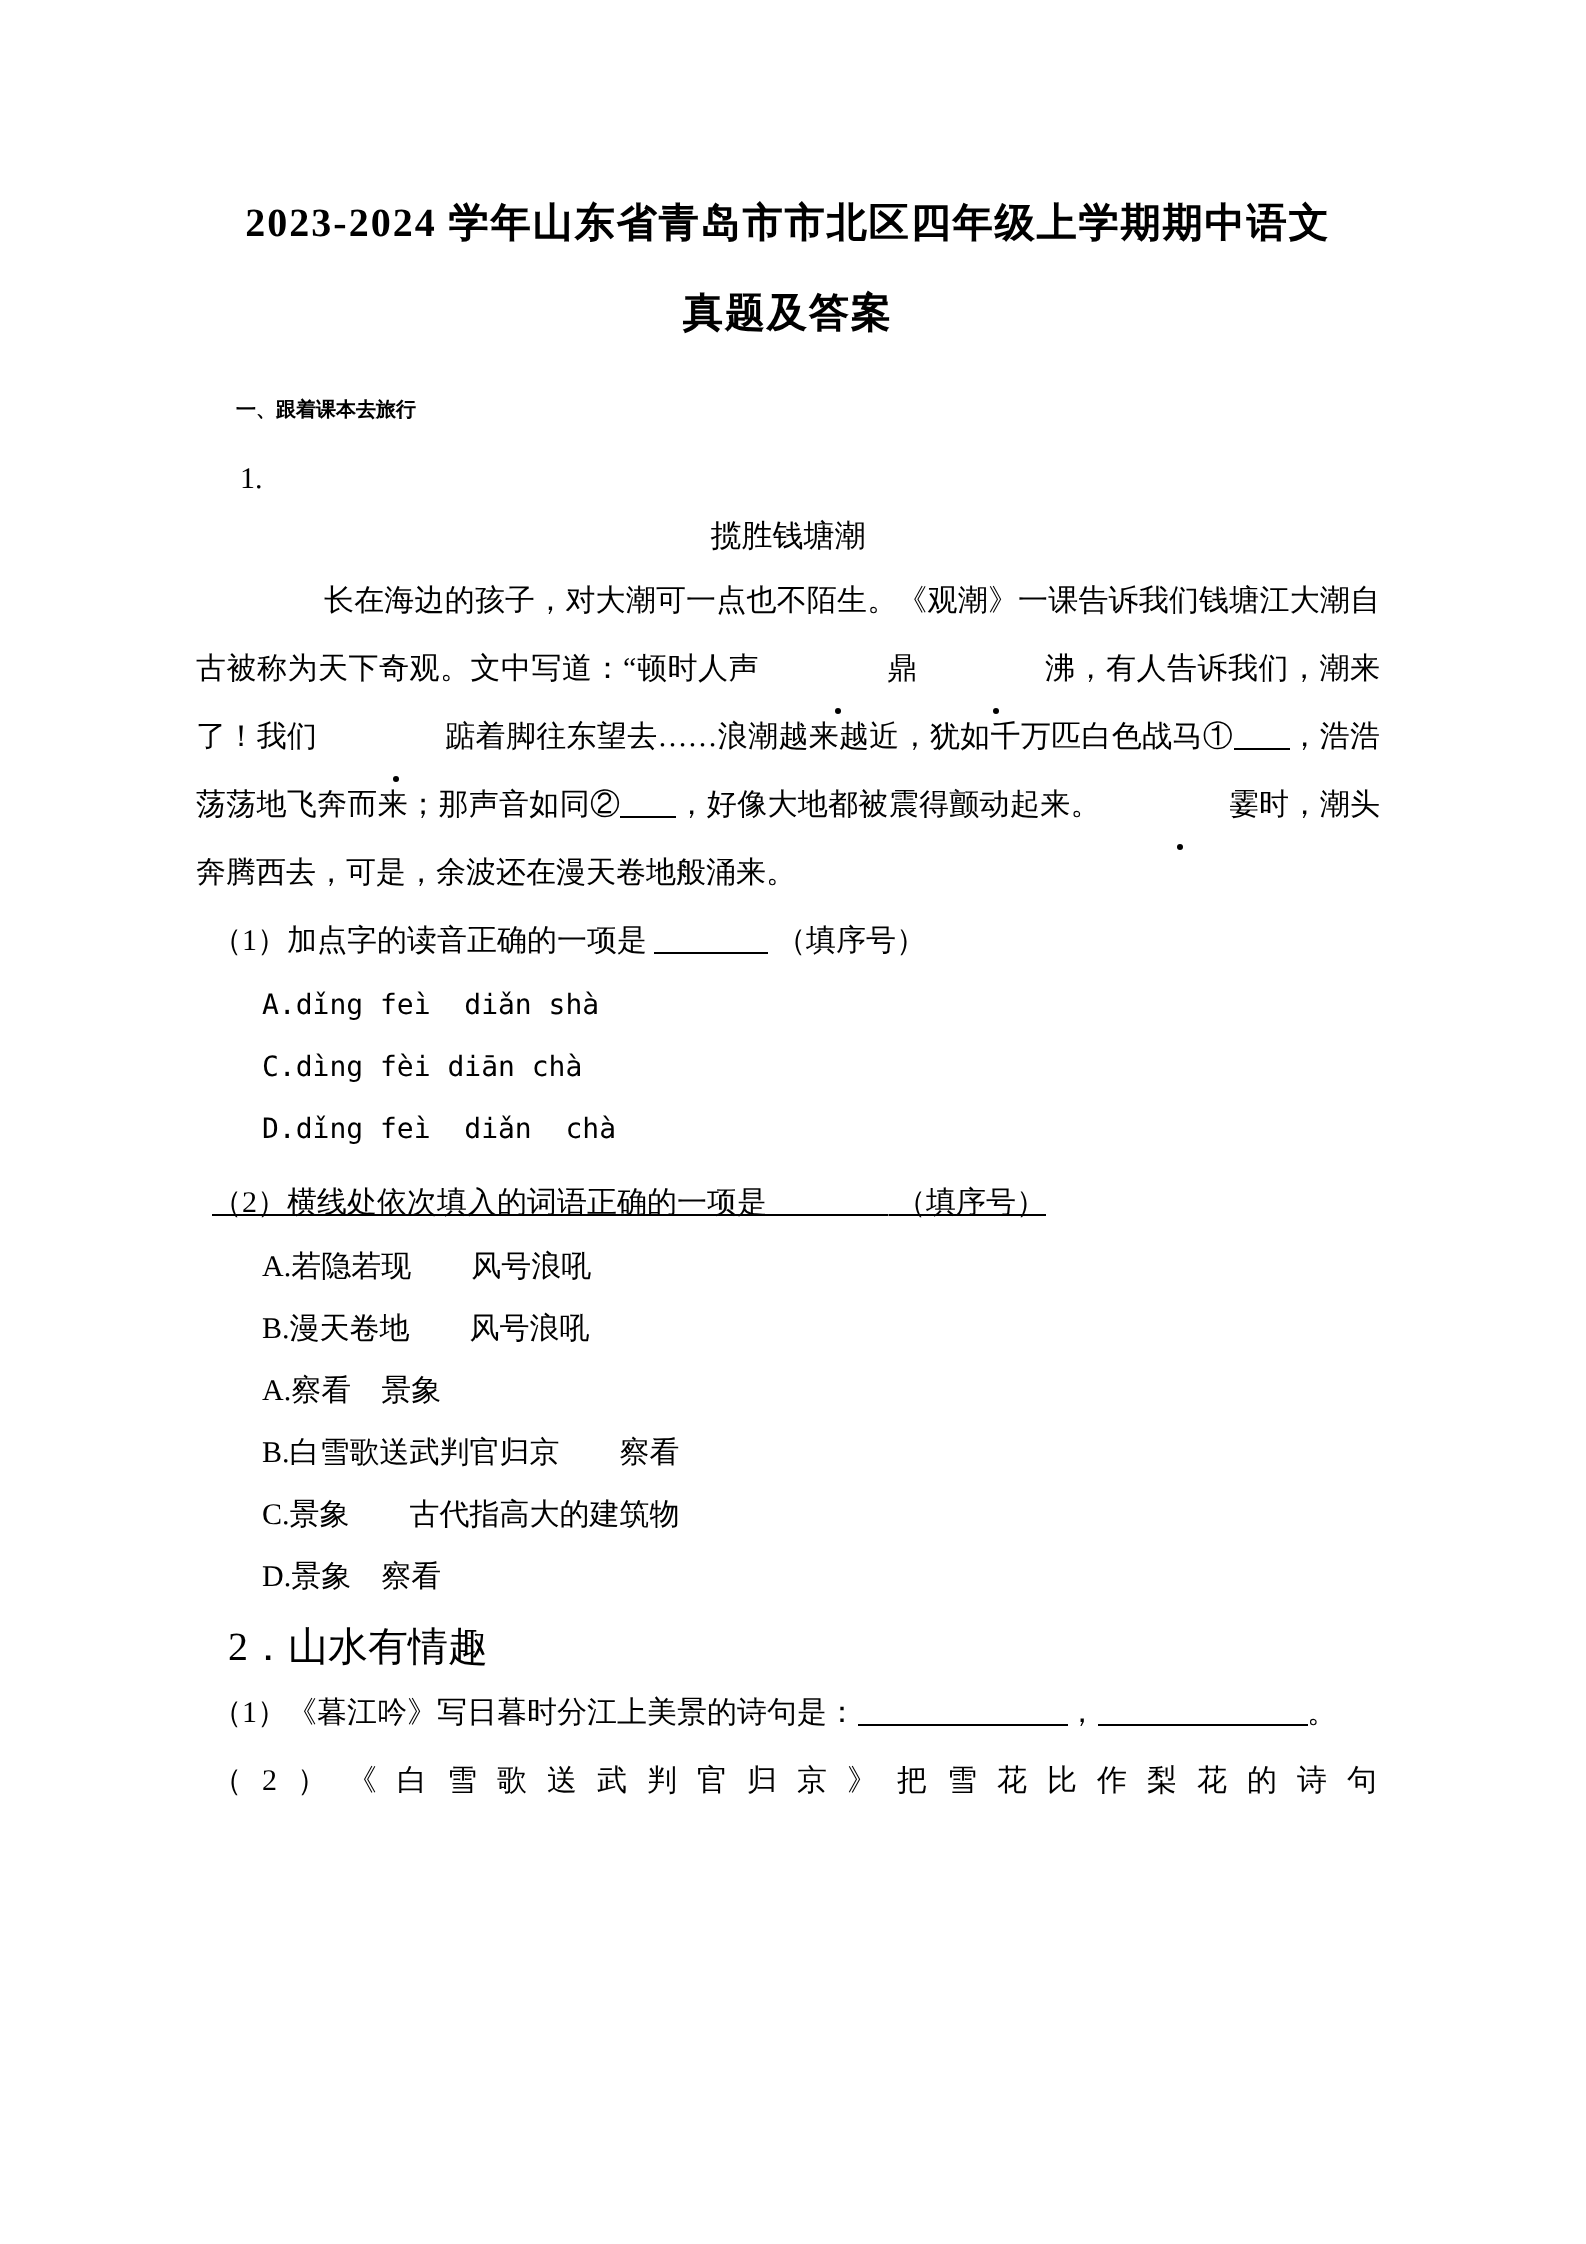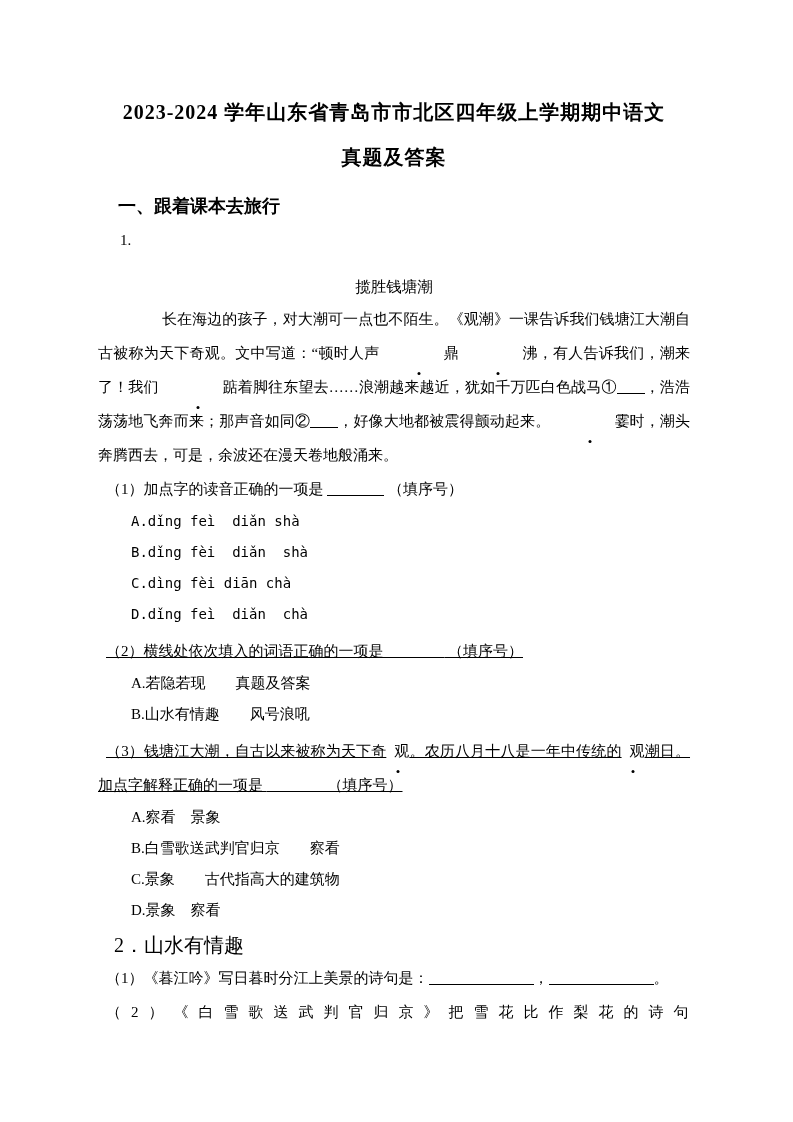--- a/index.html
+++ b/index.html
@@ -6,26 +6,26 @@
   body{width:793px;height:1122px;color:#000;
        font-family:"Liberation Serif","DejaVu Serif",serif;
        -webkit-font-smoothing:antialiased;}
   .page{position:relative;width:793px;height:1122px;background:#fff;overflow:hidden;}
   .content{padding:0 103px 0 98px;}
 
   .title-block{padding-top:90px;}
   .title-line{font-size:20px;font-weight:bold;text-align:center;line-height:45px;
               letter-spacing:1px;}
 
-  .section-heading{margin-top:15px;padding-left:20px;font-size:18px;font-weight:bold;
+  .section-heading{margin-top:15px;padding-left:20px;font-size:10px;font-weight:bold;
                    font-family:"Liberation Sans","DejaVu Sans",sans-serif;line-height:22px;}
 
   .q-number{margin-top:12px;padding-left:22px;font-size:15px;line-height:22px;}
 
-  .passage-title{margin-top:24px;text-align:center;font-size:15.5px;line-height:24px;}
+  .passage-title{margin-top:6px;text-align:center;font-size:15.5px;line-height:24px;}
 
   .passage{margin-top:3px;font-size:15px;line-height:34px;text-align:justify;
            text-indent:64px;}
 
   .q-line{font-size:15px;line-height:34px;text-align:justify;text-indent:8px;}
 
   .option{font-size:15px;line-height:31px;padding-left:33px;white-space:pre;}
   .option.pinyin{font-family:"DejaVu Sans Mono","Liberation Mono",monospace;
                  font-size:14px;}
 
@@ -56,29 +56,27 @@
     <div class="section-heading">一、跟着课本去旅行</div>
 
     <div class="q-number">1.</div>
 
     <div class="passage-title">揽胜钱塘潮</div>
 
     <div class="passage">长在海边的孩子，对大潮可一点也不陌生。《观潮》一课告诉我们钱塘江大潮自古被称为天下奇观。文中写道：“顿时人声<span class="em-dot">鼎</span><span class="em-dot">沸</span>，有人告诉我们，潮来了！我们<span class="em-dot">踮</span>着脚往东望去……浪潮越来越近，犹如千万匹白色战马①<span class="blank" style="width: 28px;"></span>，浩浩荡荡地飞奔而来；那声音如同②<span class="blank" style="width: 28px;"></span>，好像大地都被震得颤动起来。<span class="em-dot">霎</span>时，潮头奔腾西去，可是，余波还在漫天卷地般涌来。</div>
 
     <div class="q-line">（1）加点字的读音正确的一项是 <span class="blank" style="width: 57px;"></span> （填序号）</div>
     <div class="option pinyin">A.dǐng feì  diǎn shà</div>
-    <div class="option pinyin">B.dǐng fèi  diǎn  shà</div>
     <div class="option pinyin">C.dìng fèi diān chà</div>
     <div class="option pinyin">D.dǐng feì  diǎn  chà</div>
 
     <div class="q-line gap4">（2）横线处依次填入的词语正确的一项是 <span class="blank" style="width: 57px;"></span> （填序号）</div>
-    <div class="option">A.若隐若现　　真题及答案</div>
-    <div class="option">B.山水有情趣　　风号浪吼</div>
+    <div class="option">A.若隐若现　　风号浪吼</div>
+    <div class="option">B.漫天卷地　　风号浪吼</div>
 
-    <div class="q-line gap4">（3）钱塘江大潮，自古以来被称为天下奇<span class="em-dot">观</span>。农历八月十八是一年中传统的<span class="em-dot">观</span>潮日。加点字解释正确的一项是 <span class="blank" style="width: 57px;"></span> （填序号）</div>
     <div class="option">A.察看　景象</div>
     <div class="option">B.白雪歌送武判官归京　　察看</div>
     <div class="option">C.景象　　古代指高大的建筑物</div>
     <div class="option">D.景象　察看</div>
 
     <div class="q2-heading">2．山水有情趣</div>
 
     <div class="q-line">（1）《暮江吟》写日暮时分江上美景的诗句是：<span class="blank" style="width: 105px;"></span>，<span class="blank" style="width: 105px;"></span>。</div>
 
     <div class="q-line spread">（2）《白雪歌送武判官归京》把雪花比作梨花的诗句</div>

